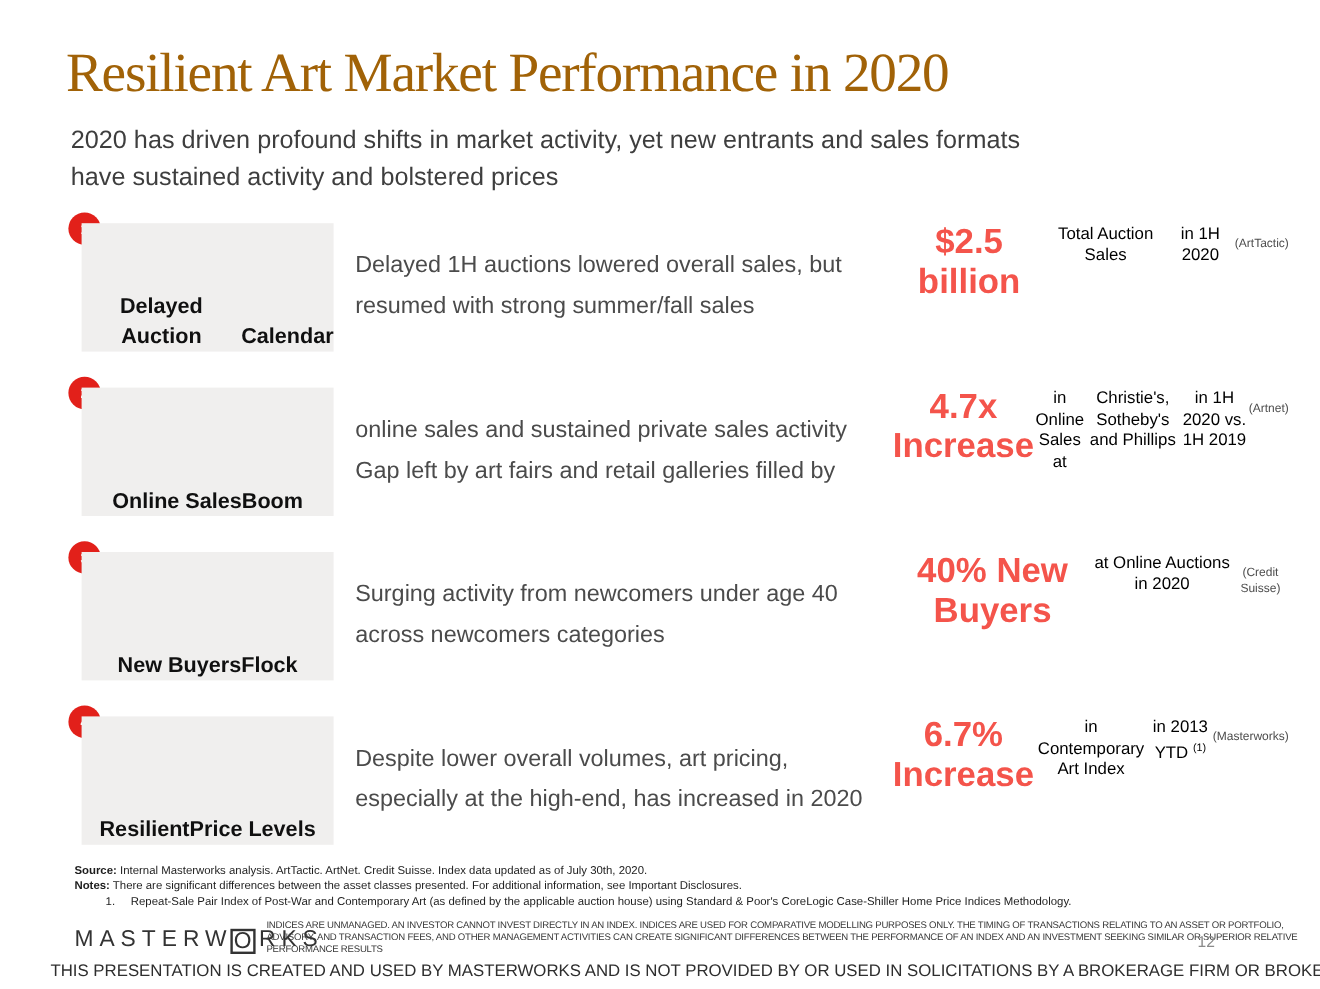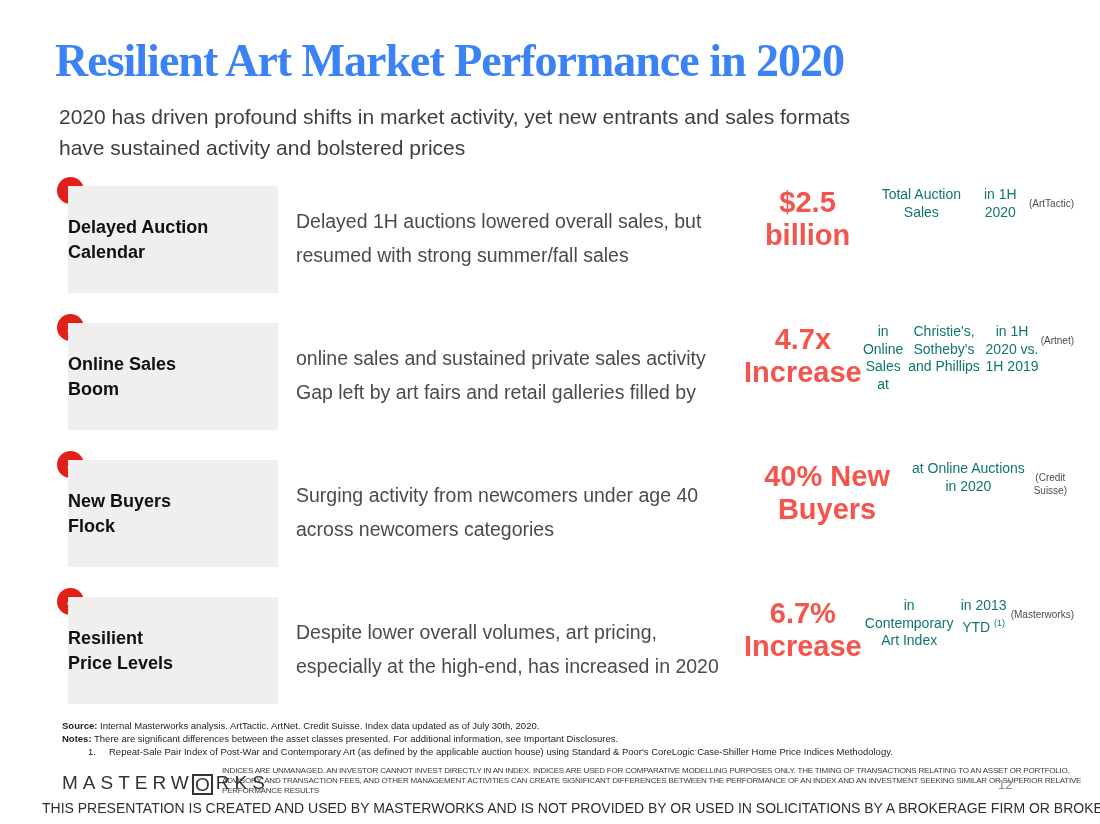--- a/index.html
+++ b/index.html
@@ -4,59 +4,59 @@
 <style>
   * { margin:0; padding:0; box-sizing:border-box; }
   html,body { background:#ffffff; }
   .slide {
     position:relative; width:1100px; height:824px; background:#ffffff;
     overflow:hidden; font-family:"Liberation Sans", sans-serif; color:#3d3d3d;
   }
   
   .title {
     position:absolute; left:55px; top:34px;
-    font-family:"Liberation Serif", serif; font-weight:700;
-    font-size:46px; letter-spacing:-1px; color:#3b82f6; line-height:54px;
+    font-family:"Liberation Serif", serif; font-weight:400;
+    font-size:46px; letter-spacing:-1px; color:#a16207; line-height:54px;
   }
   .subtitle {
     position:absolute; left:59px; top:101px;
     font-size:21px; color:#3e3e3e; line-height:31px;
   }
   .subtitle span { display:block; }
   
   .rows { position:absolute; left:44px; top:177px; width:1040px; }
   .row { position:relative; height:137px; }
   .badge {
     position:absolute; left:13px; top:0; width:27px; height:27px;
     border-radius:50%; background:#e2201a; color:#ffffff;
     font-size:12px; font-weight:700;
     display:flex; align-items:center; justify-content:center;
   }
   .keybox {
     position:absolute; left:24px; top:9px; width:210px; height:107px;
-    background:#f0efee; display:flex; flex-direction:column;
-    align-items:flex-start; justify-content:center; text-align:center;
+    background:#f0efee; display:flex; flex-direction:row;
+    align-items:flex-end; justify-content:center; text-align:center;
   }
   .keybox span {
     display:block; font-weight:700; font-size:18px; line-height:25px; color:#101010;
   }
   .desc {
     position:absolute; left:252px; top:27px; width:480px;
     font-size:19.5px; color:#4b4b4b; line-height:34px;
   }
   .desc span { display:block; }
   .stat {
     position:absolute; left:700px; top:9px; width:330px; height:107px;
     display:flex; flex-direction:row; align-items:flex-start; justify-content:center;
     text-align:center;
   }
   .stat-big {
     font-size:29px; font-weight:700; color:#f4544b; line-height:33px; margin-bottom:3px;
   }
-  .stat-sub { font-size:14px; color:#0f766e; line-height:17.5px; }
+  .stat-sub { font-size:14px; color:#000000; line-height:17.5px; }
   .stat-sub sup { font-size:9px; vertical-align:super; }
   .stat-src { font-size:10px; color:#4d4d4d; line-height:13px; margin-top:11px; }
   
   .footnotes {
     position:absolute; left:62px; top:719px; width:980px;
     font-size:9.5px; color:#1d1d1d; line-height:13px;
   }
   .footnotes b { font-weight:700; }
   .fn-item { display:flex; }
   .fn-num { width:47px; padding-left:26px; }

